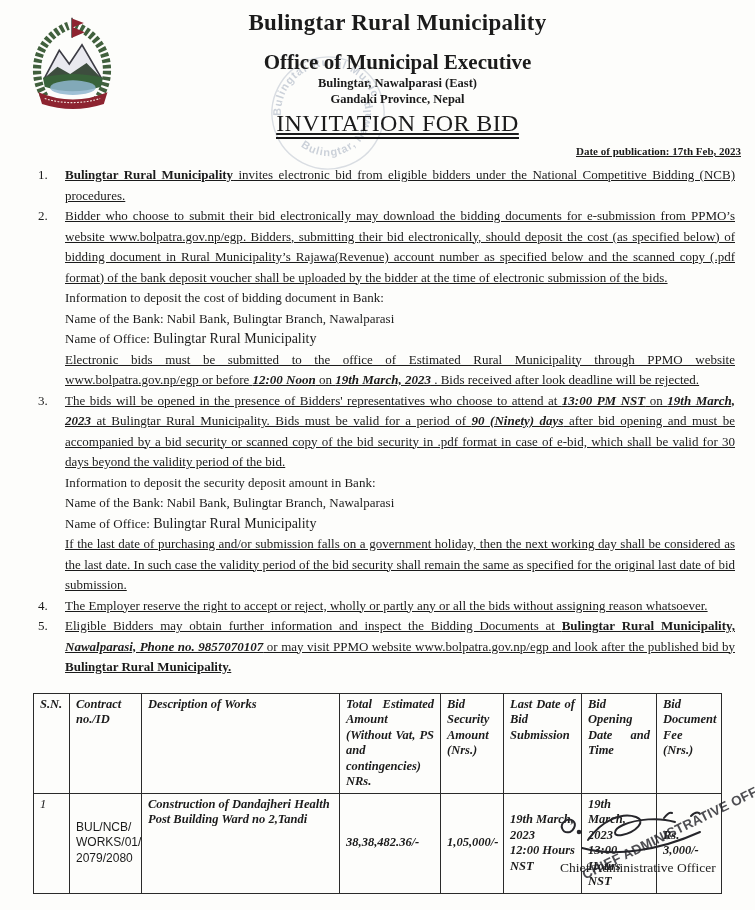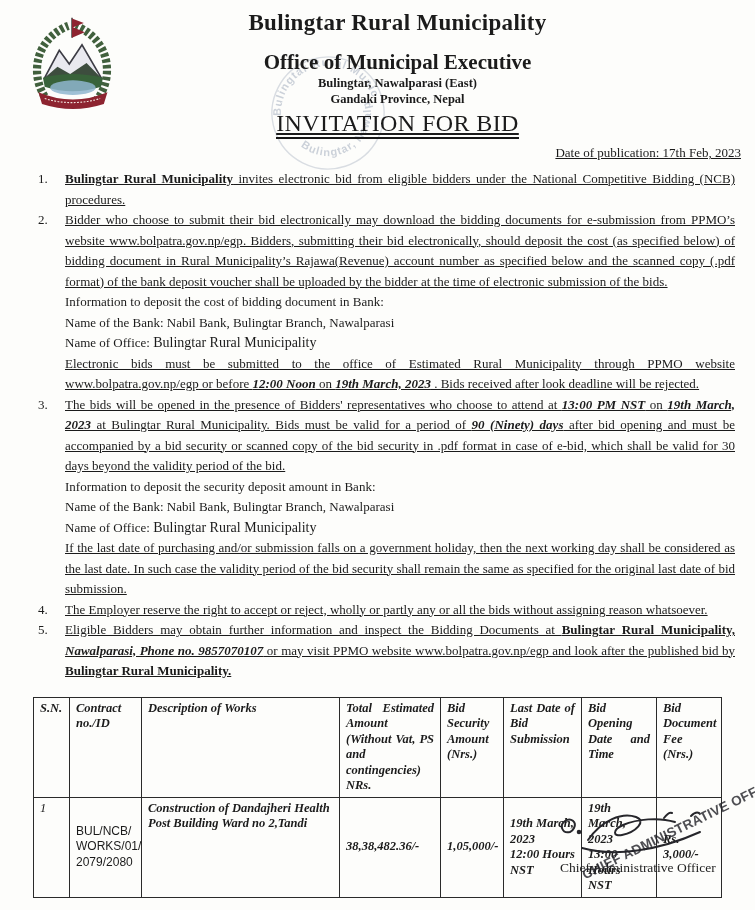--- a/index.html
+++ b/index.html
@@ -10,21 +10,21 @@
   }
   
   .logo{position:absolute;left:26px;top:14px;width:92px;height:100px;}
   .head-center{text-align:center;padding:10px 90px 0 130px;position:relative;z-index:2;}
   .org-name{font-size:23px;font-weight:bold;letter-spacing:.3px;white-space:nowrap;}
   .office{font-size:21px;font-weight:bold;margin-top:14px;}
   .addr{font-size:12.5px;font-weight:bold;line-height:16px;}
   .doc-title{display:inline-block;font-size:24px;font-weight:normal;letter-spacing:.4px;
     text-decoration:underline;border-bottom:2.5px solid #161616;padding-bottom:0px;margin-top:3px;}
   .pub-date{ text-align:right;padding-right:14px;margin-top:6px;
-    font-size:13px;font-weight:normal;}
+    font-size:11px;font-weight:bold;}
   .pub-date span{text-decoration:underline;}
   
   .round-stamp{position:absolute;left:263px;top:48px;width:130px;height:130px;opacity:.5;z-index:1;
     transform:rotate(-18deg);}
   .round-stamp text{fill:rgba(72,92,128,.55);font-family:"Liberation Sans","DejaVu Sans",sans-serif;
     font-size:11px;font-weight:bold;letter-spacing:1px;}
   
   .list{margin:8px 20px 0 38px;font-size:13px;line-height:20.5px;}
   .li{display:flex;}
   .li-num{flex:0 0 27px;width:27px;}

